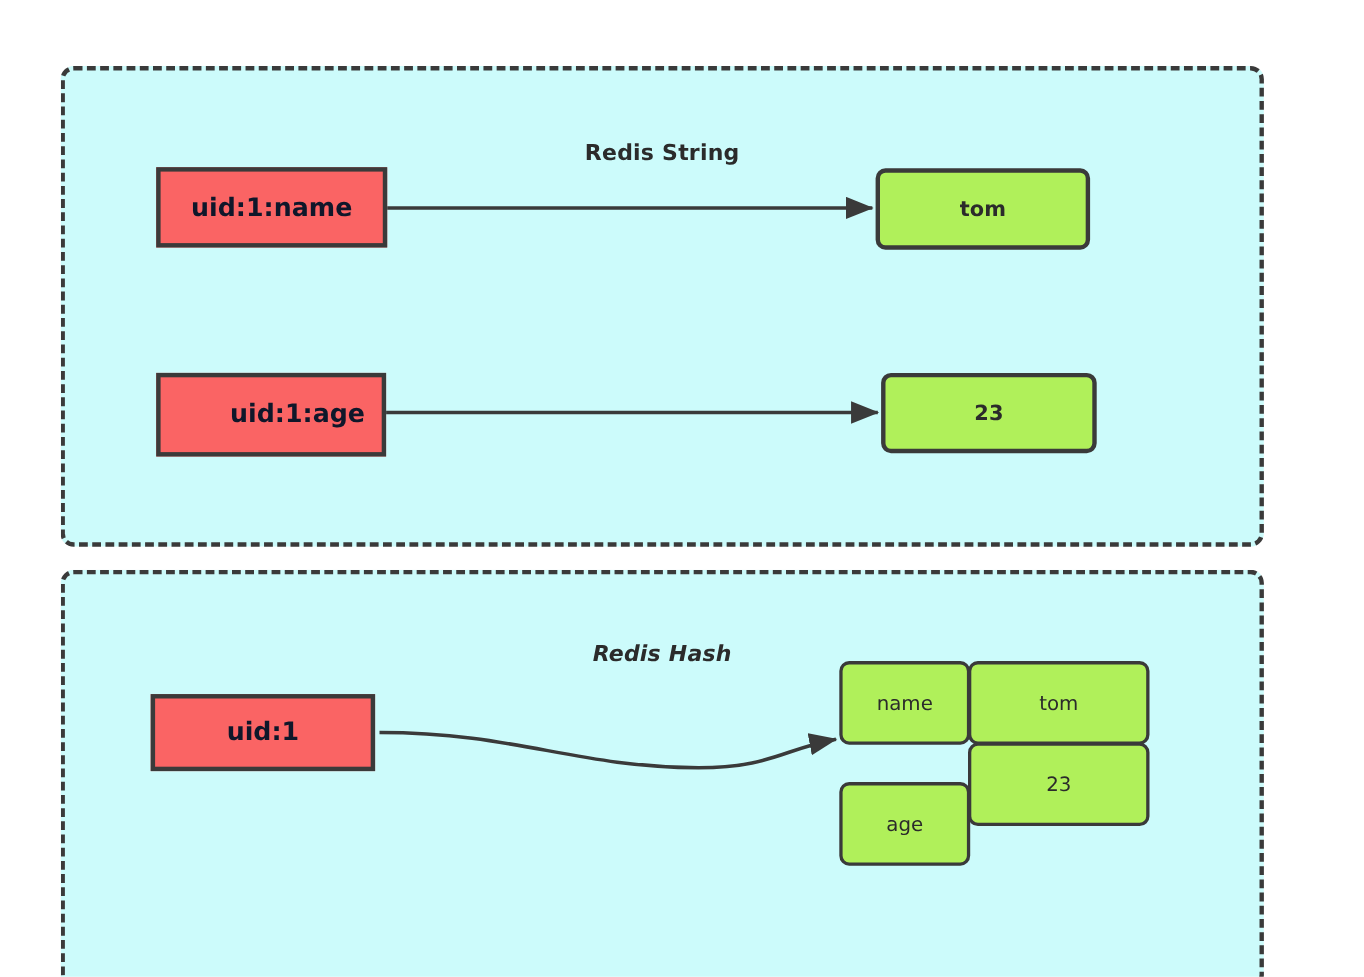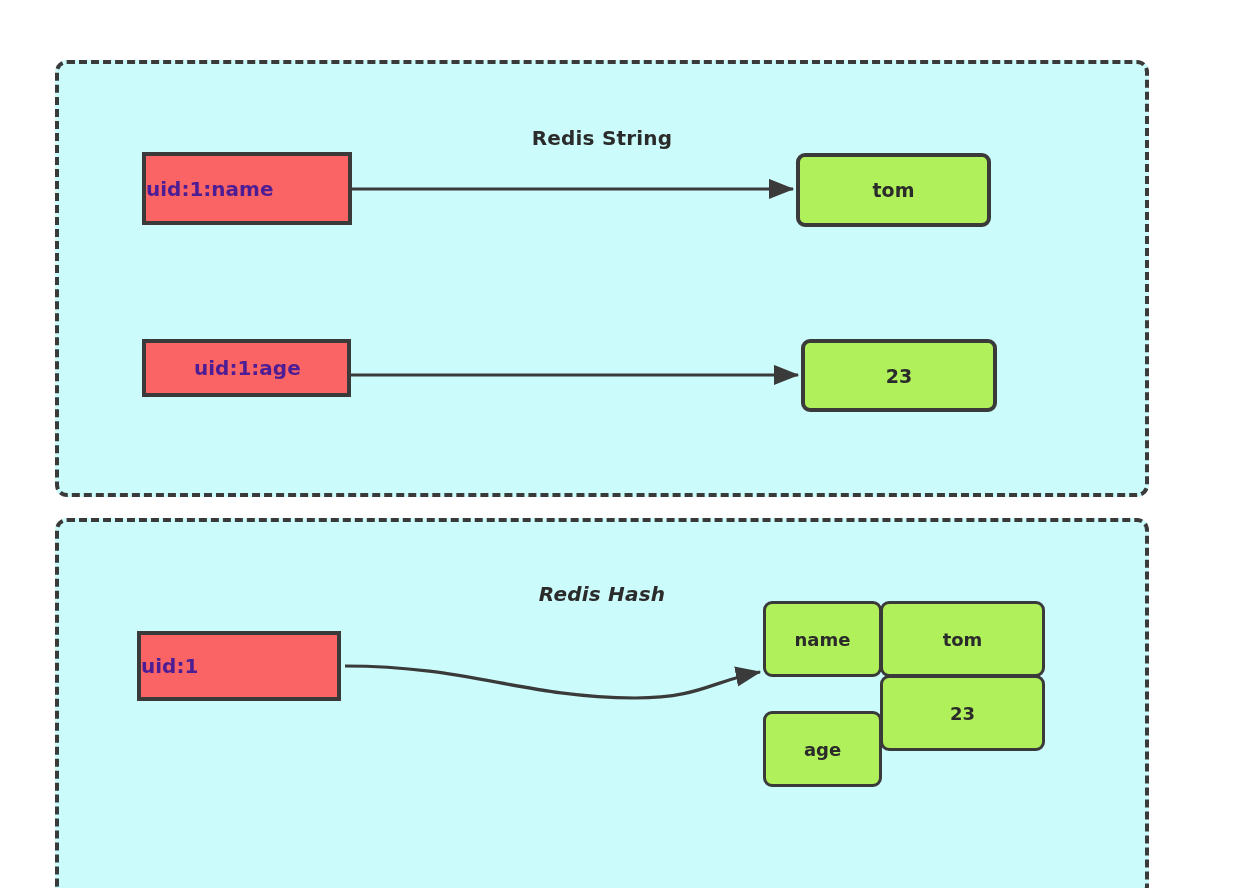--- a/index.html
+++ b/index.html
@@ -47,24 +47,24 @@
   #group-hash   .group-title { top: 60px; }
 
   
   .key-box {
     position: absolute;
     background: #fa6464;
     border: 4px solid #3a3a3a;
     box-sizing: border-box;
     display: flex;
     align-items: center;
-    justify-content: flex-start;
-    font-size: 20px;
+    justify-content: center;
+    font-size: 23px;
     font-weight: bold;
-    color: #4c1d95;
+    color: #0f172a;
   }
 
   
   .val-box {
     position: absolute;
     background: #b0f05a;
     border: 4px solid #3a3a3a;
     border-radius: 9px;
     box-sizing: border-box;
     display: flex;
@@ -79,28 +79,28 @@
   .hash-cell {
     position: absolute;
     background: #b0f05a;
     border: 3px solid #3a3a3a;
     border-radius: 9px;
     box-sizing: border-box;
     display: flex;
     align-items: center;
     justify-content: center;
     font-size: 18px;
-    font-weight: bold;
+    font-weight: normal;
     color: #2b2b2b;
   }
 
   
   #box-uid1name { left: 142px; top: 152px; width: 210px; height: 73px; }
   #box-tom      { left: 796px; top: 153px; width: 195px; height: 74px; }
-  #box-uid1age  { left: 142px; top: 339px; width: 209px; height: 58px; padding-left: 48px; }
+  #box-uid1age  { left: 142px; top: 339px; width: 209px; height: 76px; padding-left: 48px; }
   #box-23       { left: 801px; top: 339px; width: 196px; height: 73px; }
   #box-uid1     { left: 137px; top: 631px; width: 204px; height: 70px; }
 
   #cell-name { left: 763px; top: 601px; width: 119px; height: 76px; }
   #cell-tom  { left: 880px; top: 601px; width: 165px; height: 76px; }
   #cell-age  { left: 763px; top: 711px; width: 119px; height: 76px; }
   #cell-23   { left: 880px; top: 675px; width: 165px; height: 76px; }
 
   
   #arrows {

